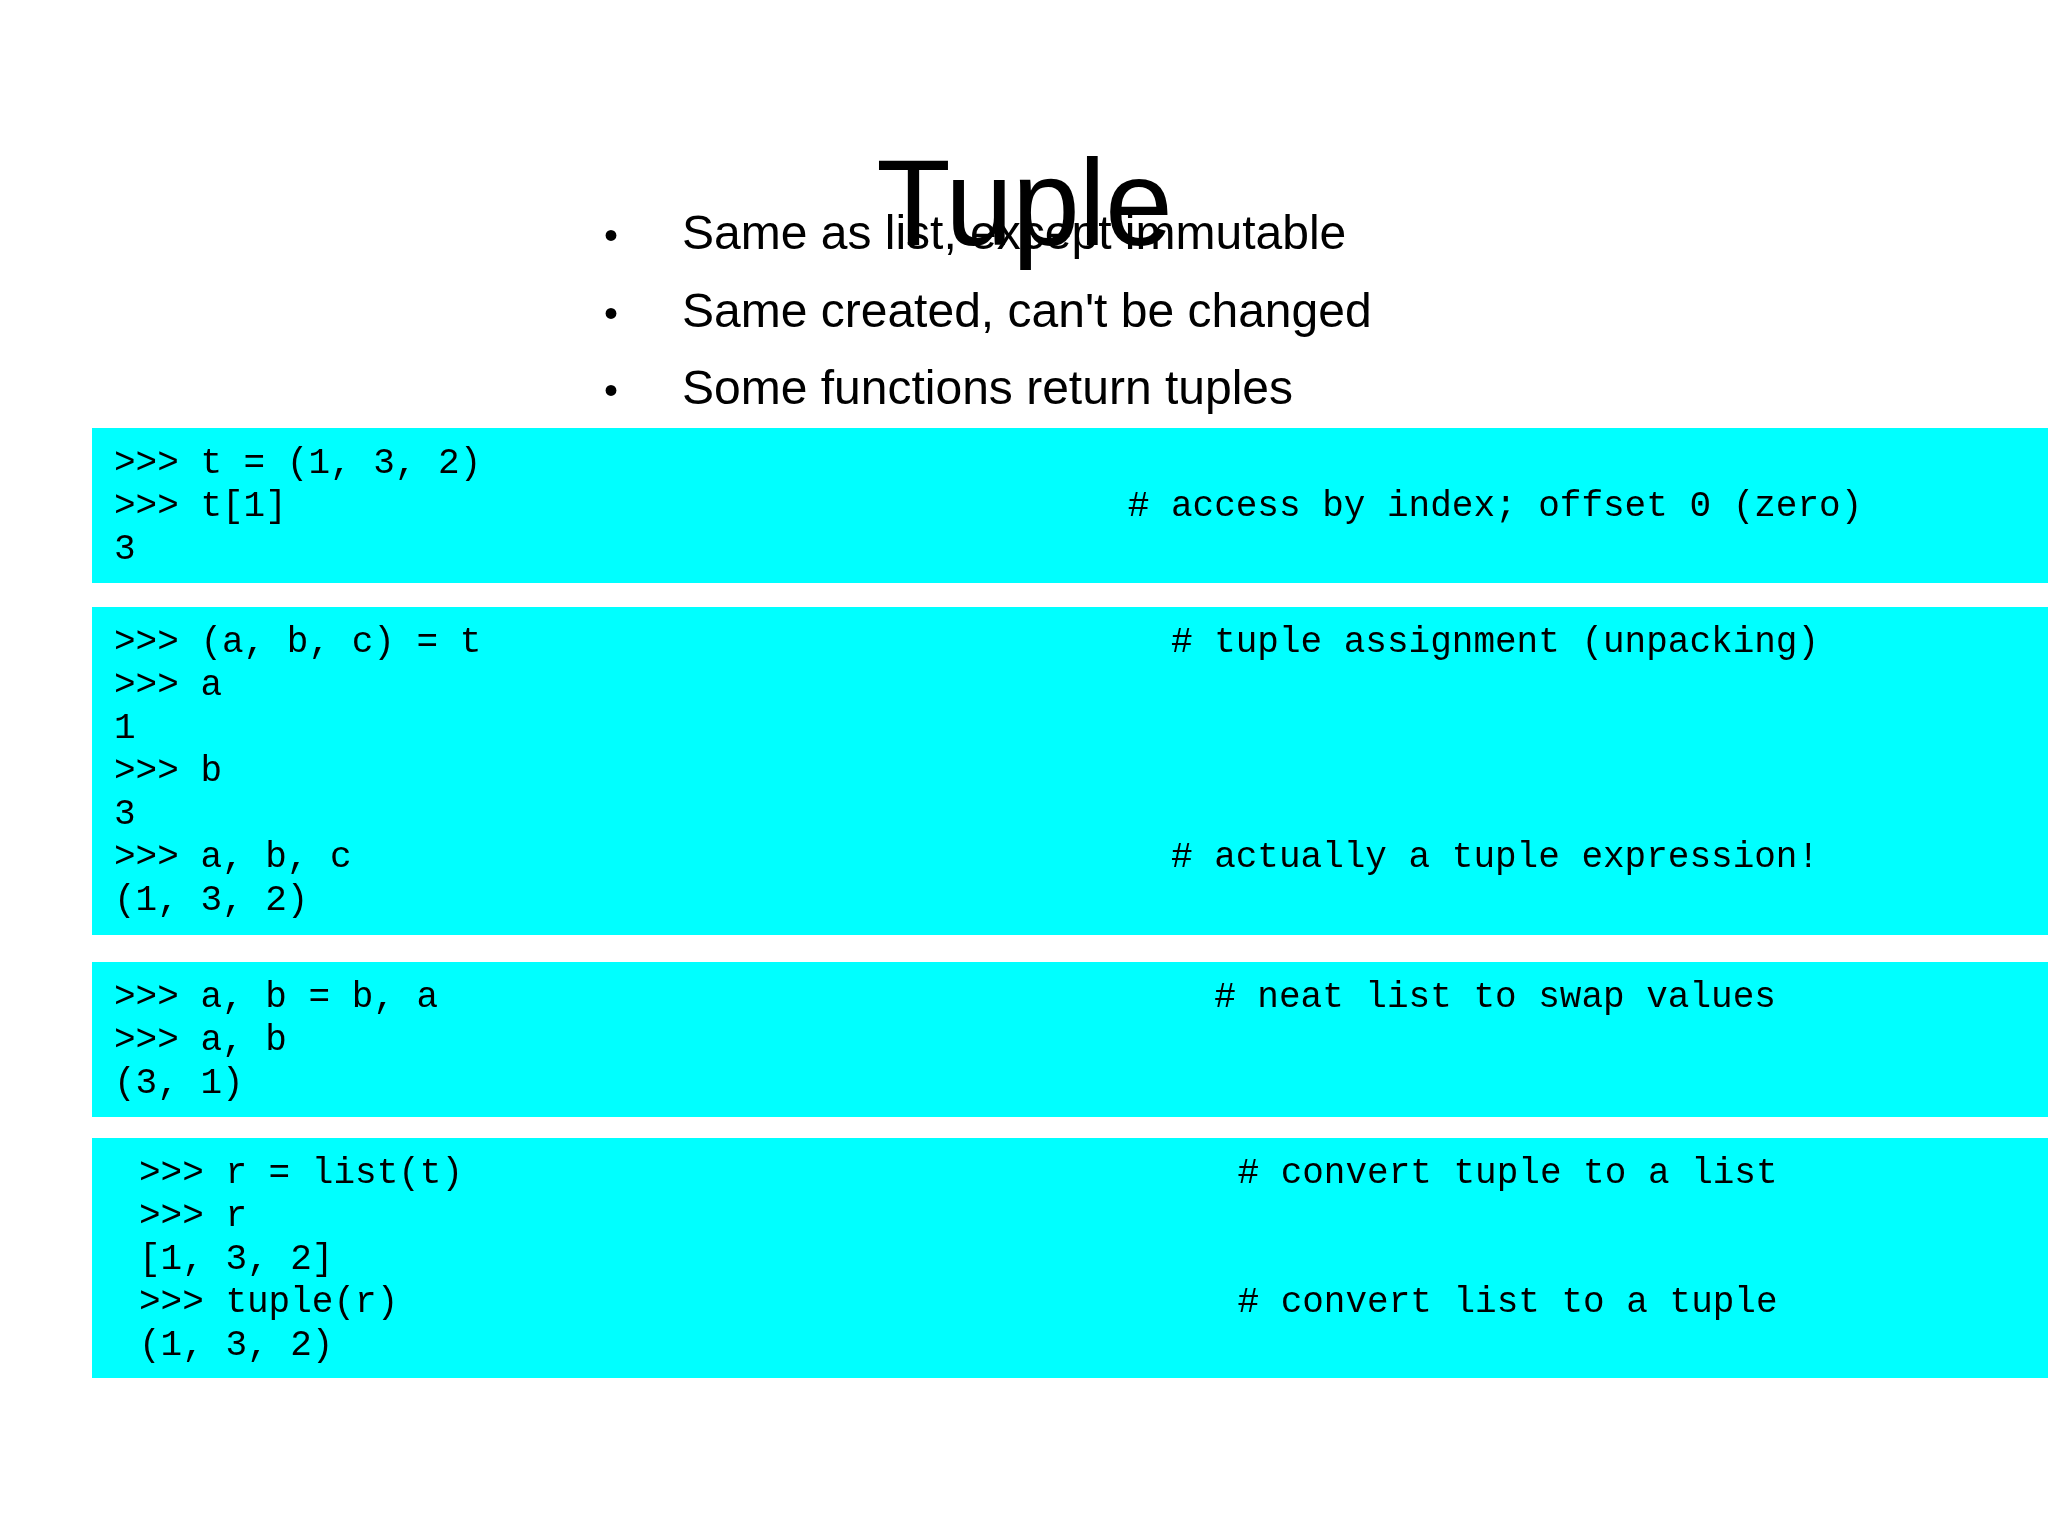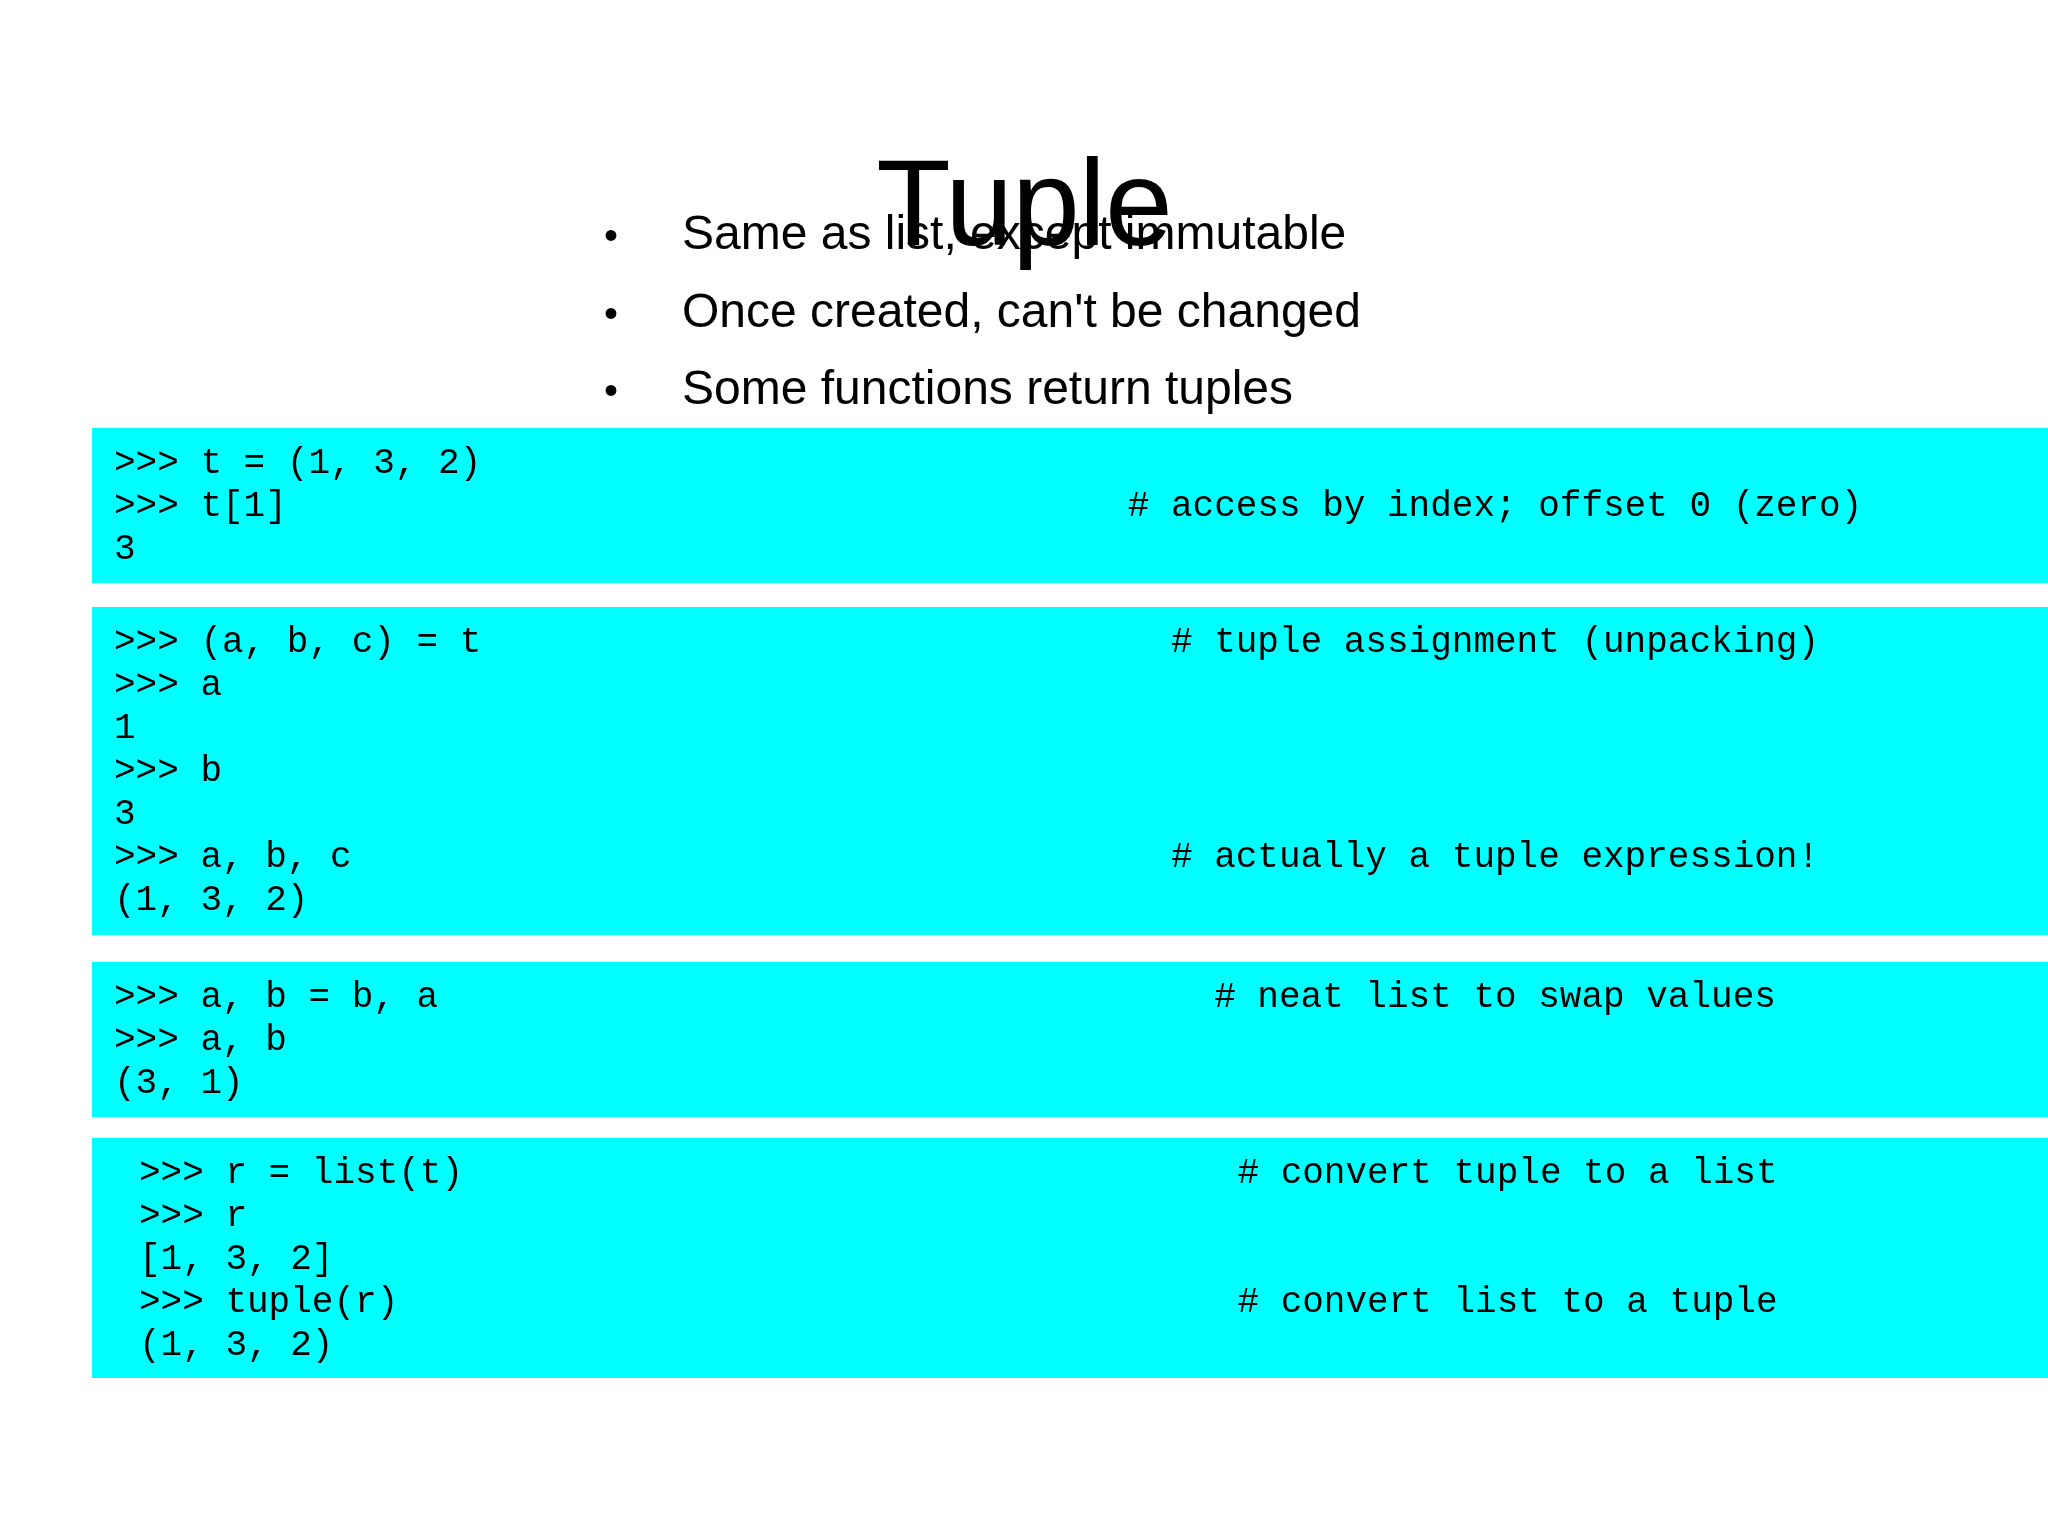--- a/index.html
+++ b/index.html
@@ -107,21 +107,21 @@
 
   <div id="bullet-list">
 
     <div class="bullet-item">
       <span class="bullet-marker">•</span>
       <span class="bullet-text">Same as list, except immutable</span>
     </div>
 
     <div class="bullet-item">
       <span class="bullet-marker">•</span>
-      <span class="bullet-text">Once created, can't be changed</span>
+      <span class="bullet-text">Same created, can't be changed</span>
     </div>
 
     <div class="bullet-item">
       <span class="bullet-marker">•</span>
       <span class="bullet-text">Some functions return tuples</span>
     </div>
 
   </div>
 
   <div class="code-block" id="code-block-1">

